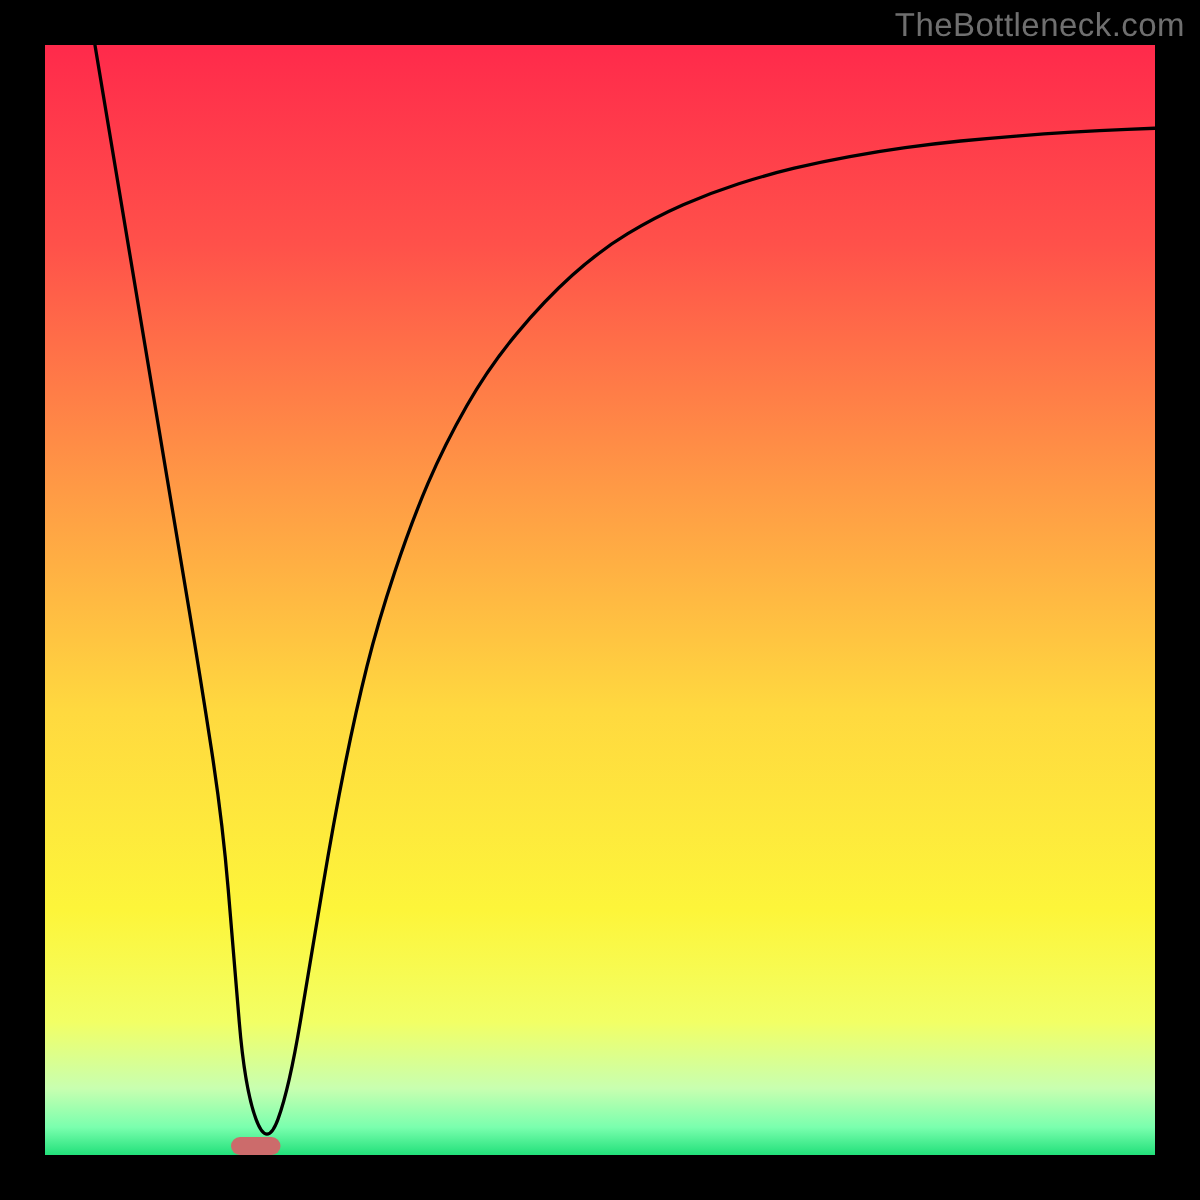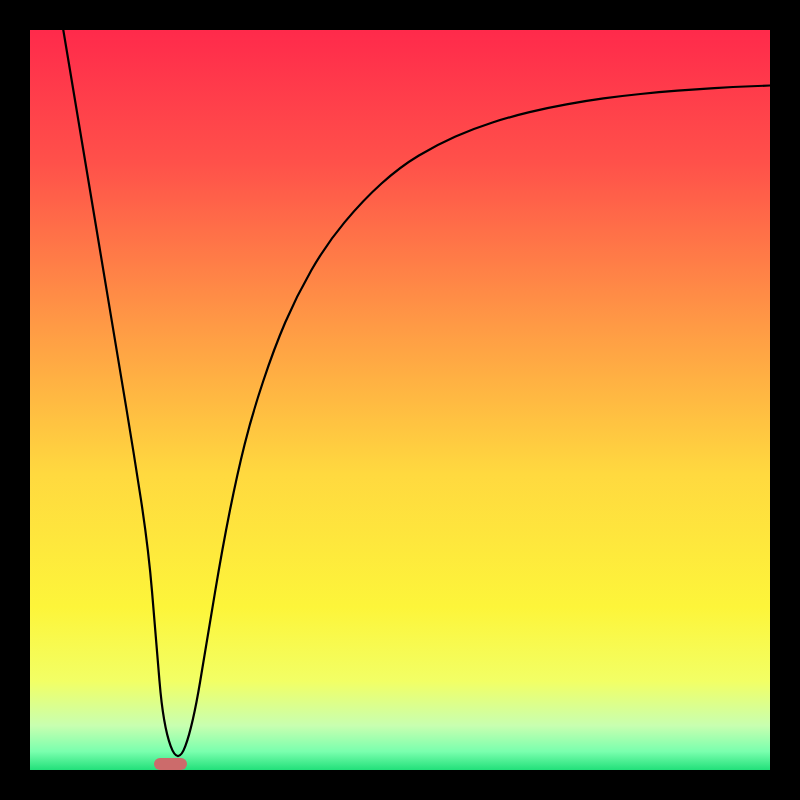--- a/index.html
+++ b/index.html
@@ -78,14 +78,15 @@
     </svg>
 
     <svg class="curve-svg" viewBox="0 0 740 740" preserveAspectRatio="none">
       <path id="curve-path" d="M 33.3 0 Q 33.3 0 38.849999999999994 33.30000000000001 Q 44.4 66.60000000000002 51.8 111 Q 59.2 155.39999999999998 66.6 199.79999999999998 Q 74 244.2 81.4 288.59999999999997 Q 88.8 332.99999999999994 96.2 377.4 Q 103.60000000000001 421.8 111 469.9 Q 118.4 518 122.10000000000001 562.4 Q 125.80000000000001 606.8 129.5 651.2 Q 133.2 695.6 140.6 715.95 Q 148 736.3 155.4 715.95 Q 162.8 695.6 170.2 651.2 Q 177.6 606.8 185 562.4 Q 192.4 518 199.8 481 Q 207.20000000000002 444 214.60000000000002 414.4 Q 222 384.8 233.10000000000002 351.5 Q 244.20000000000002 318.20000000000005 255.3 292.3 Q 266.4 266.4 281.2 240.5 Q 296 214.60000000000002 314.5 192.39999999999998 Q 333 170.19999999999993 351.5 153.55 Q 370 136.9000000000001 388.5 125.80000000000007 Q 407.00000000000006 114.70000000000005 425.5 106.56 Q 444 98.41999999999996 462.5 92.5 Q 481 86.58000000000004 499.5 82.13999999999999 Q 518 77.69999999999993 536.5 74.36999999999995 Q 555 71.03999999999996 573.5 68.44999999999999 Q 592 65.86000000000001 610.5 64.01000000000005 Q 629 62.16000000000008 647.5 60.68000000000001 Q 666 59.19999999999993 684.5 58.089999999999975 Q 703 56.98000000000002 721.5 56.24000000000001 T 740 55.5" fill="none" stroke="#000" stroke-width="2.2" stroke-linejoin="round" stroke-linecap="round"></path>
     </svg>
 
     <div id="marker" class="marker" style="width: 33.3px; height: 11.84px; left: 123.95px; top: 728.16px; background: rgb(204, 107, 107);"></div>
 
   </div>
 
+  <div class="watermark">TheBottleneck.com</div>
 
 </div>
 
 </body></html>

